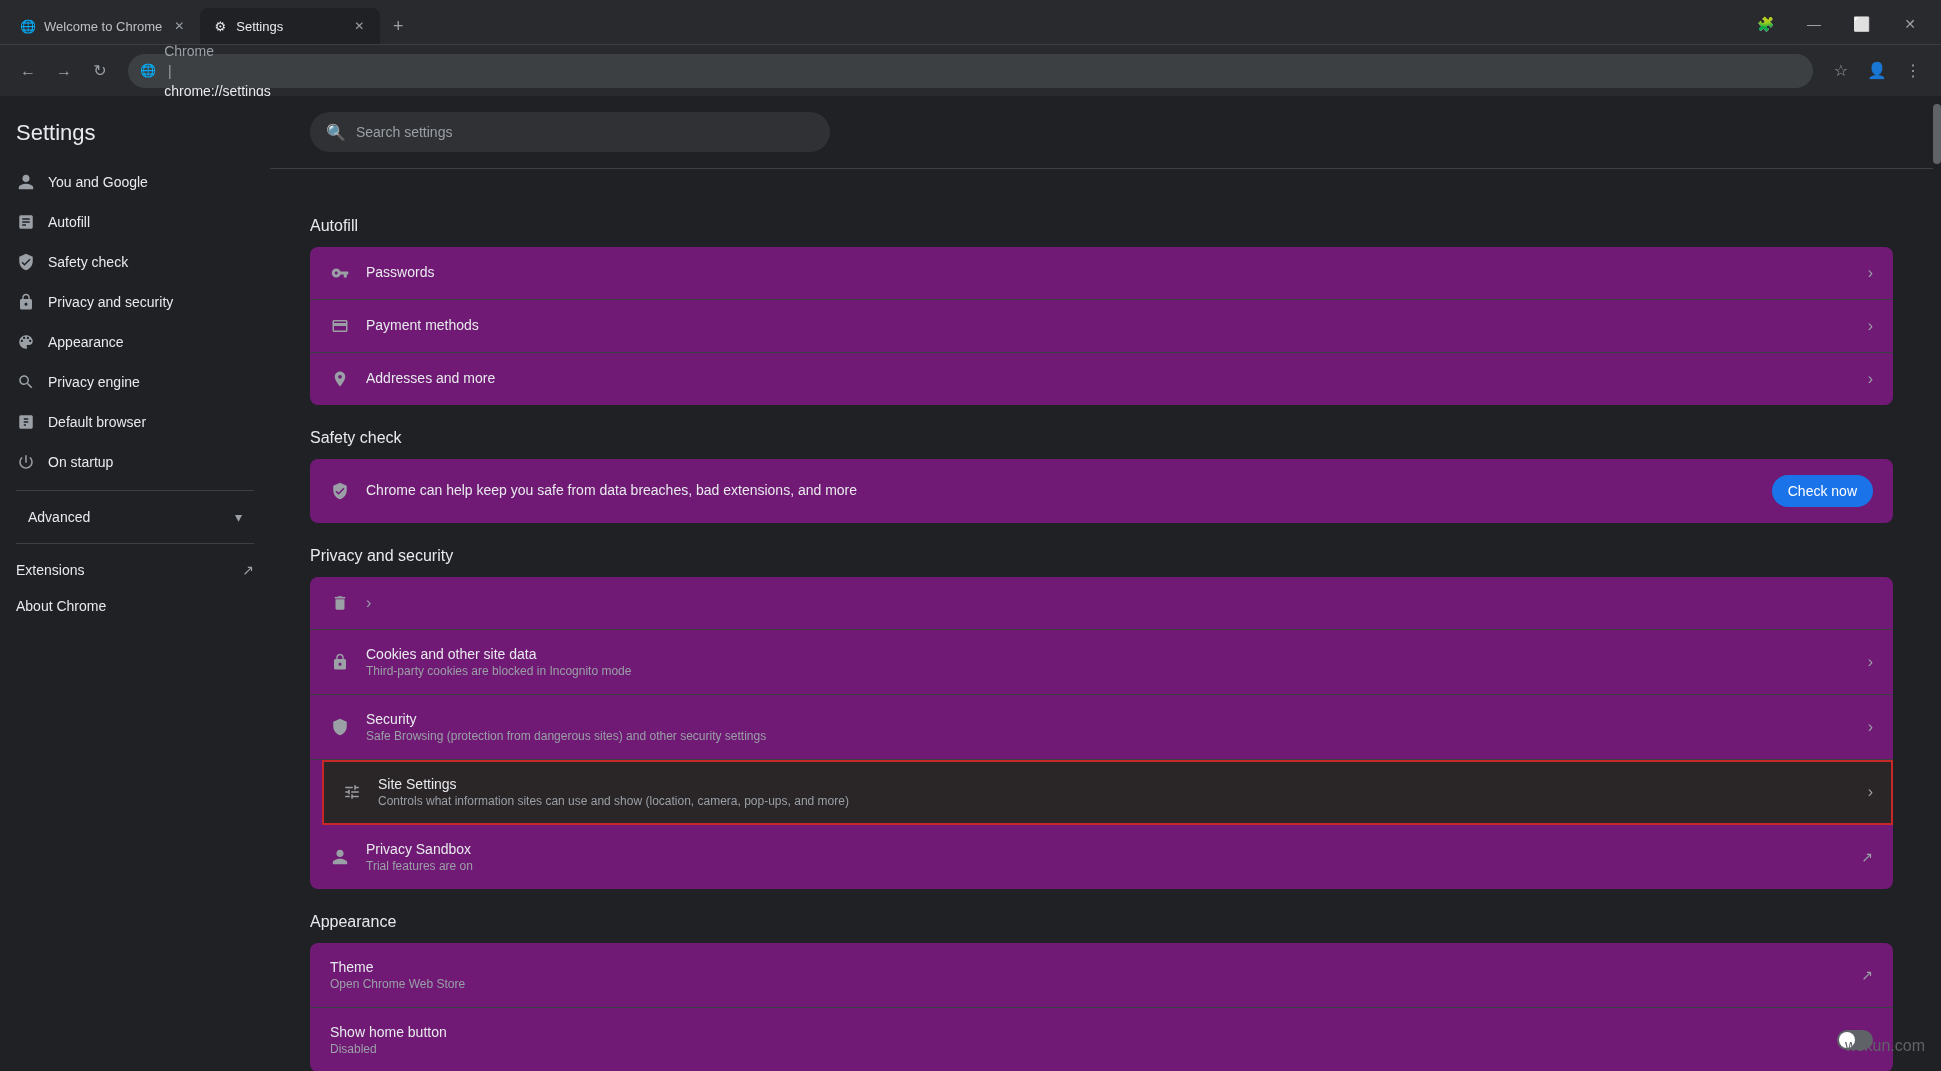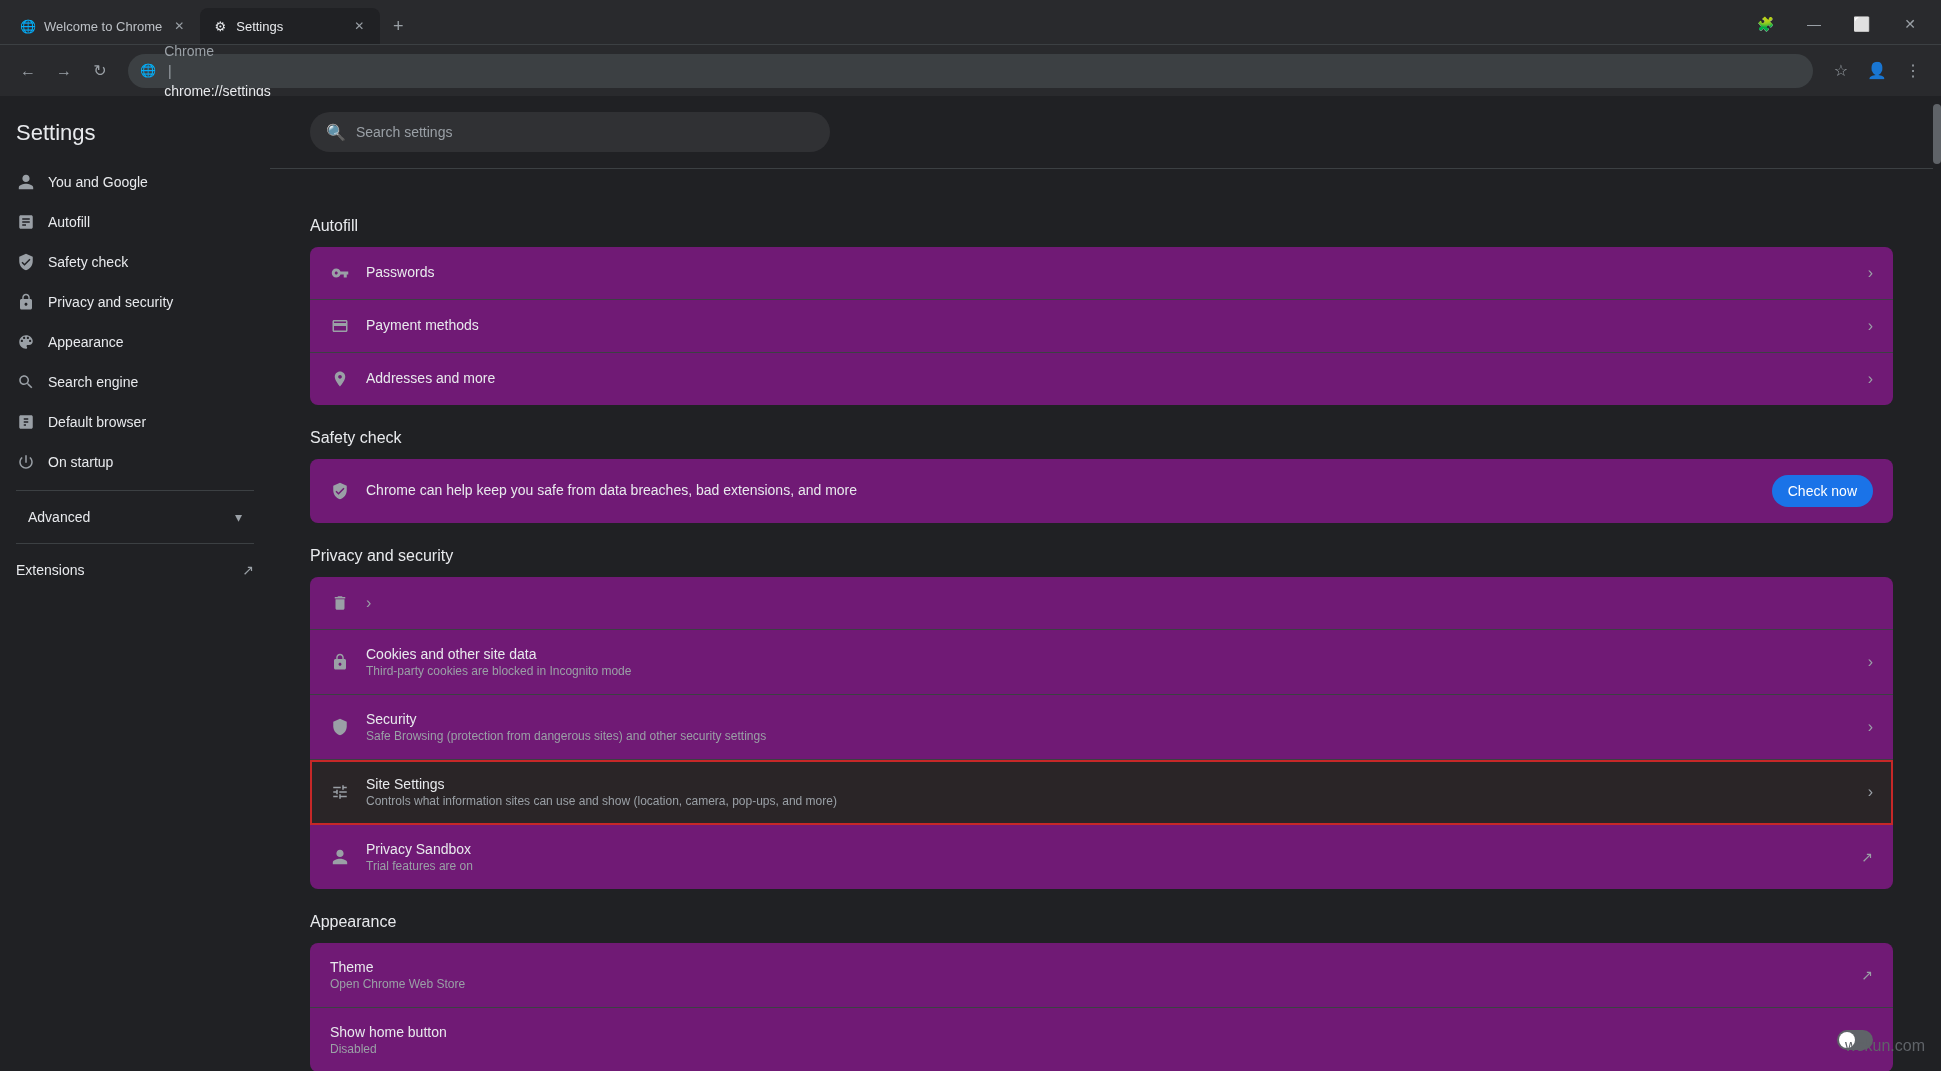--- a/index.html
+++ b/index.html
@@ -315,20 +315,21 @@
     }
 
     .settings-row:last-child {
       border-bottom: none;
     }
 
     .settings-row.highlighted {
       outline: 2px solid #c62828;
       outline-offset: -2px;
       background: #2a2527;
+      margin-left: 12px;
     }
 
     .row-icon {
       width: 20px;
       height: 20px;
       display: flex;
       align-items: center;
       justify-content: center;
       color: #9aa0a6;
       font-size: 16px;
@@ -533,21 +534,21 @@
         </div>
         <span class="sidebar-item-label">Appearance</span>
       </div>
 
       <div class="sidebar-item">
         <div class="sidebar-item-icon">
           <svg width="18" height="18" viewBox="0 0 24 24" fill="currentColor">
               <path d="M15.5 14h-.79l-.28-.27C15.41 12.59 16 11.11 16 9.5 16 5.91 13.09 3 9.5 3S3 5.91 3 9.5 5.91 16 9.5 16c1.61 0 3.09-.59 4.23-1.57l.27.28v.79l5 4.99L20.49 19l-4.99-5zm-6 0C7.01 14 5 11.99 5 9.5S7.01 5 9.5 5 14 7.01 14 9.5 11.99 14 9.5 14z"></path>
             </svg>
         </div>
-        <span class="sidebar-item-label">Search engine</span>
+        <span class="sidebar-item-label">Privacy engine</span>
       </div>
 
       <div class="sidebar-item">
         <div class="sidebar-item-icon">
           <svg width="18" height="18" viewBox="0 0 24 24" fill="currentColor">
               <path d="M3 5v14c0 1.1.89 2 2 2h14c1.1 0 2-.9 2-2V5c0-1.1-.9-2-2-2H5c-1.11 0-2 .9-2 2zm12 4H9V7h6v2zm0 4H9v-2h6v2zm-3 4H9v-2h3v2z"></path>
             </svg>
         </div>
         <span class="sidebar-item-label">Default browser</span>
       </div>
@@ -568,20 +569,23 @@
         <span class="arrow">▾</span>
       </div>
 
       <div class="sidebar-divider"></div>
 
       <div class="sidebar-external">
         <span>Extensions</span>
         <span style="margin-left:auto; color:#9aa0a6; font-size:14px;">↗</span>
       </div>
 
+      <div class="sidebar-item">
+        <span class="sidebar-item-label">About Chrome</span>
+      </div>
     </div>
 
     <div class="settings-main">
 
       <div class="settings-header">
         <div class="search-bar">
           <span class="search-icon">🔍</span>
           <input class="search-input" type="text" placeholder="Search settings" style="">
         </div>
       </div>

